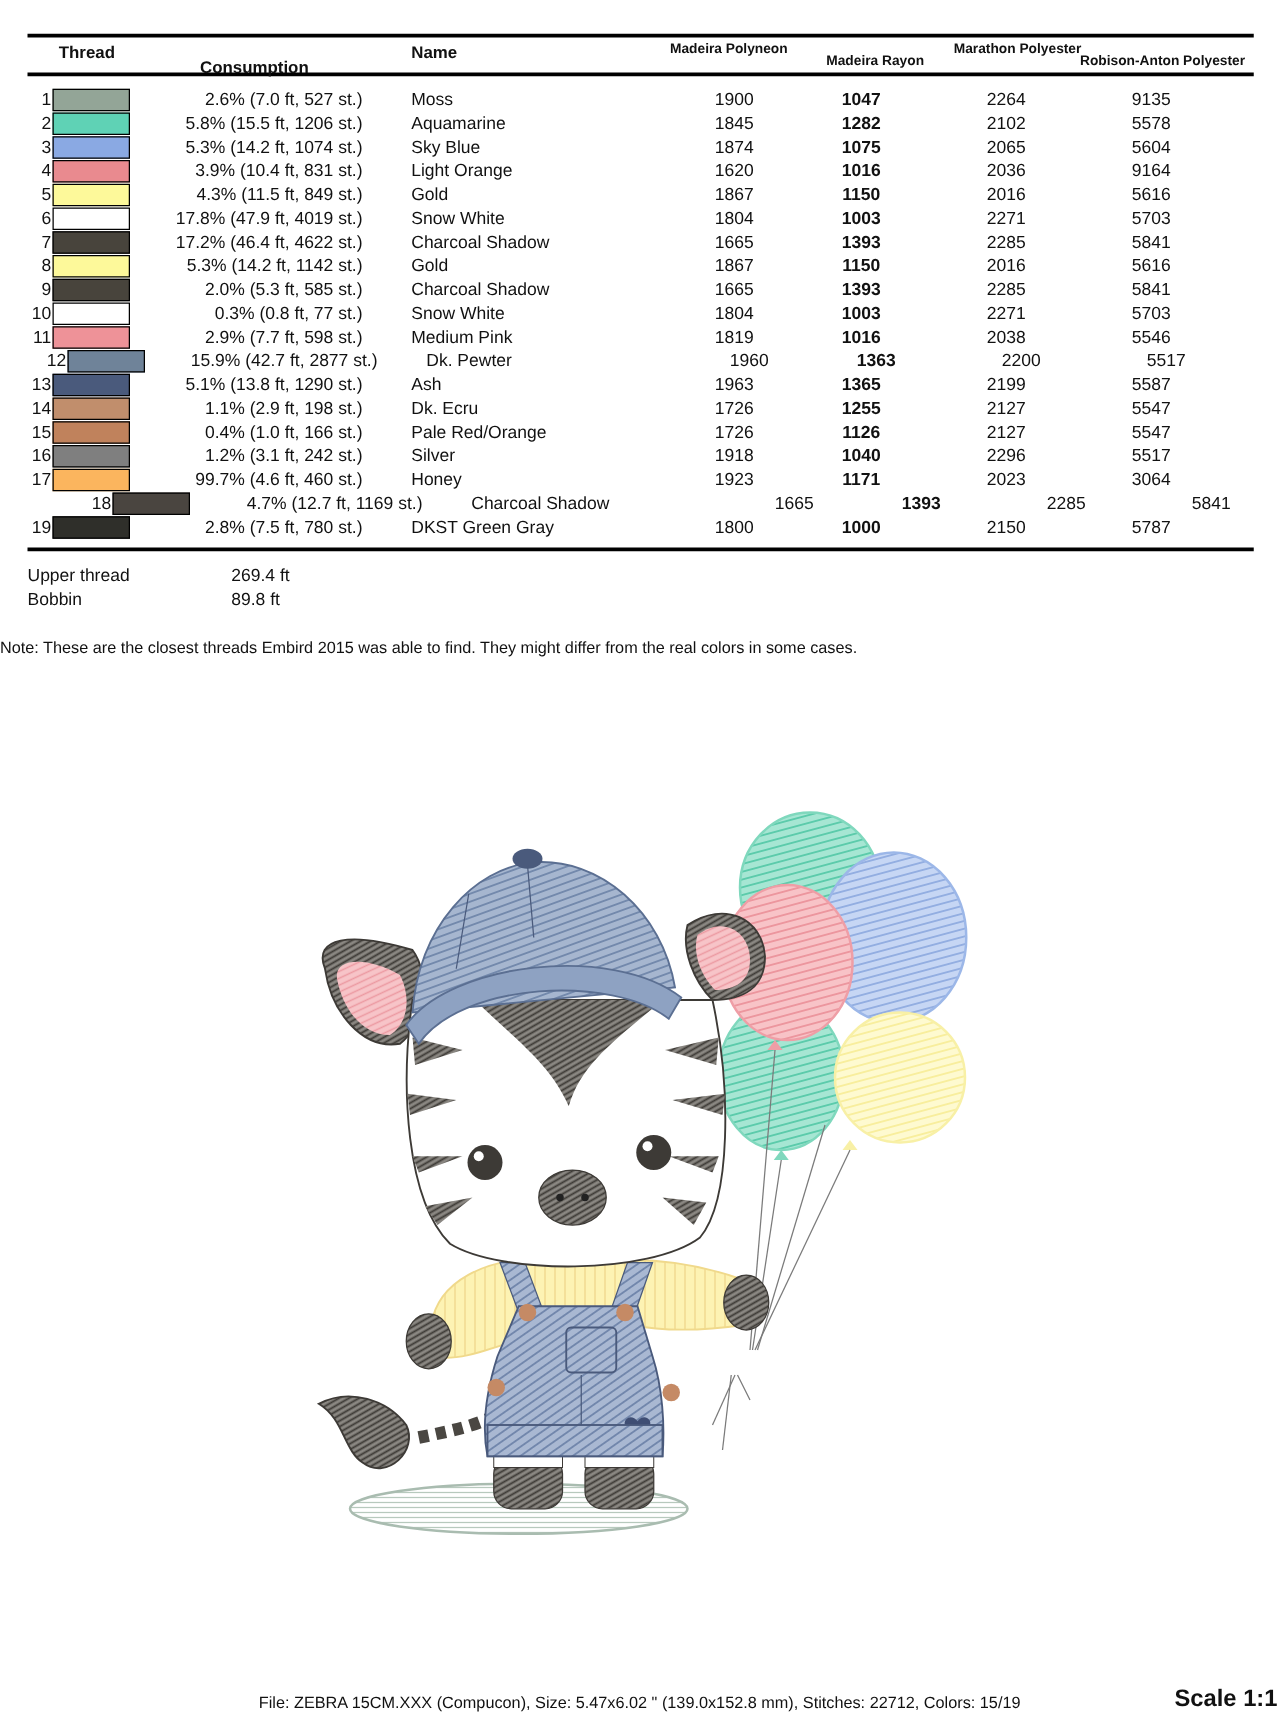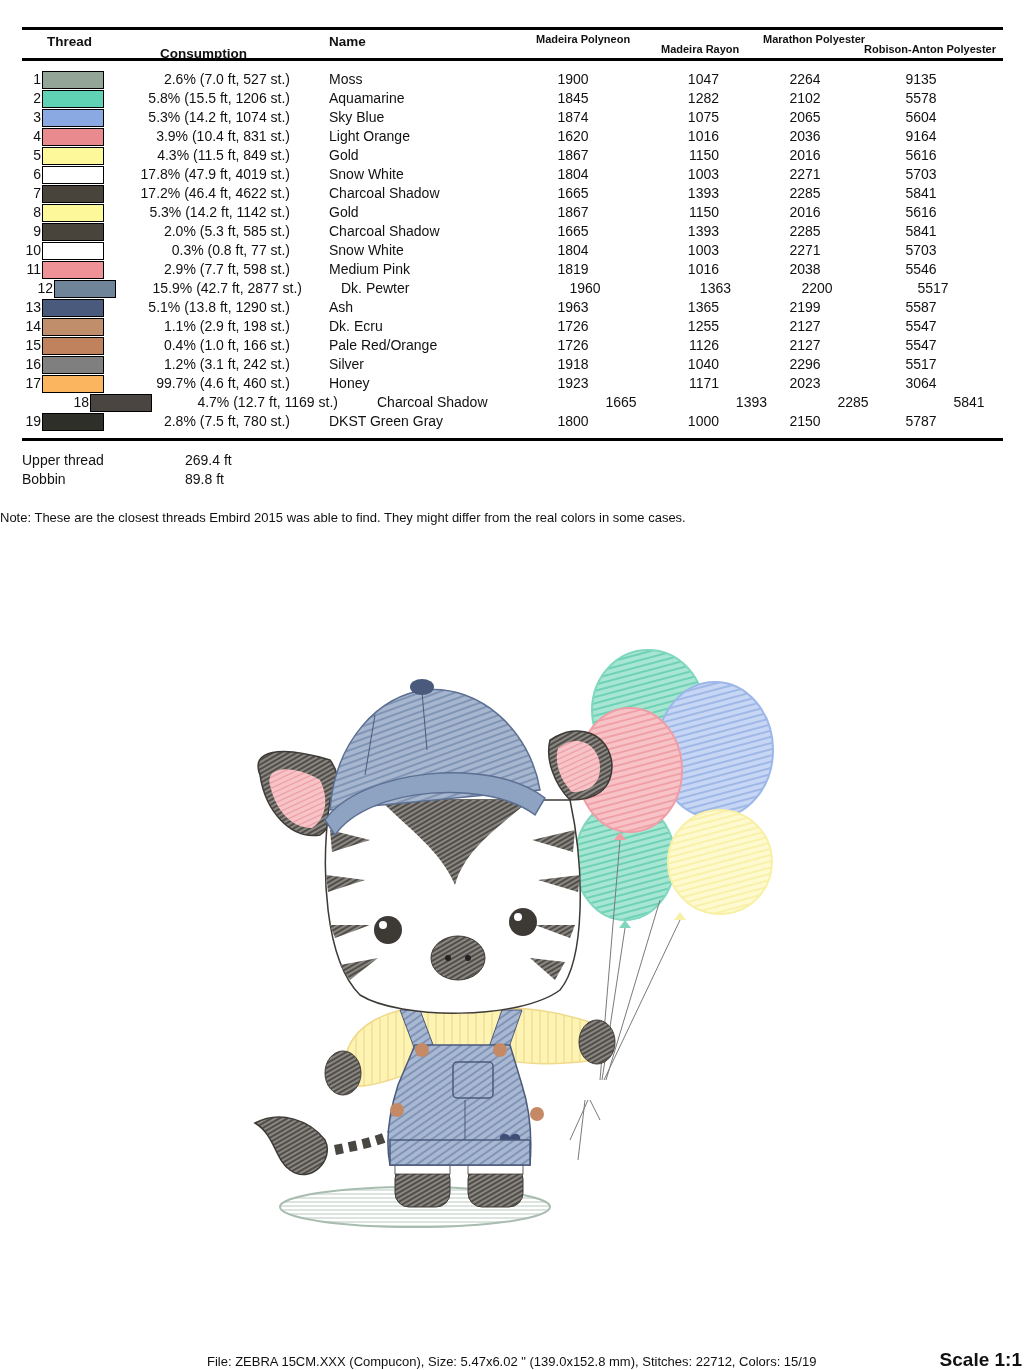--- a/index.html
+++ b/index.html
@@ -15,22 +15,22 @@
     .th { position: absolute; font-weight: bold; font-size: 13.5px; white-space: nowrap; }
     .th.sm { font-size: 11px; padding-left: 20px; }
 
     .rows { position: absolute; left: 0; top: 70px; width: 1024px; }
     .row { position: absolute; left: 0; width: 1024px; height: 19px; font-size: 14px; }
     .row .num { position: absolute; left: 0; width: 41px; text-align: right; top: 1px; }
     .row .sw { position: absolute; left: 42px; top: 1px; width: 60px; height: 16px;
                border: 1px solid #000; box-sizing: content-box; }
     .row .cons { position: absolute; left: 110px; width: 180px; text-align: right; top: 1px; }
     .row .name { position: absolute; left: 329px; top: 1px; }
-    .row .c1 { position: absolute; left: 543px; width: 60px; text-align: center; top: 1px; }
-    .row .c2 { position: absolute; left: 659px; width: 60px; text-align: right; top: 1px; }
+    .row .c1 { position: absolute; left: 543px; width: 60px; text-align: right; top: 1px; }
+    .row .c2 { position: absolute; left: 659px; width: 60px; text-align: center; top: 1px; font-weight: bold; }
     .row .c3 { position: absolute; left: 775px; width: 60px; text-align: center; top: 1px; }
     .row .c4 { position: absolute; left: 891px; width: 60px; text-align: center; top: 1px; }
 
     .summary { position: absolute; left: 22px; font-size: 14px; }
     .summary .lbl { position: absolute; left: 0; white-space: nowrap; }
     .summary .val { position: absolute; left: 163px; white-space: nowrap; }
 
     .note { position: absolute; left: 0; top: 510px; font-size: 13px; white-space: nowrap; }
 
     .art { position: absolute; left: 240px; top: 640px; width: 560px; height: 600px; }

